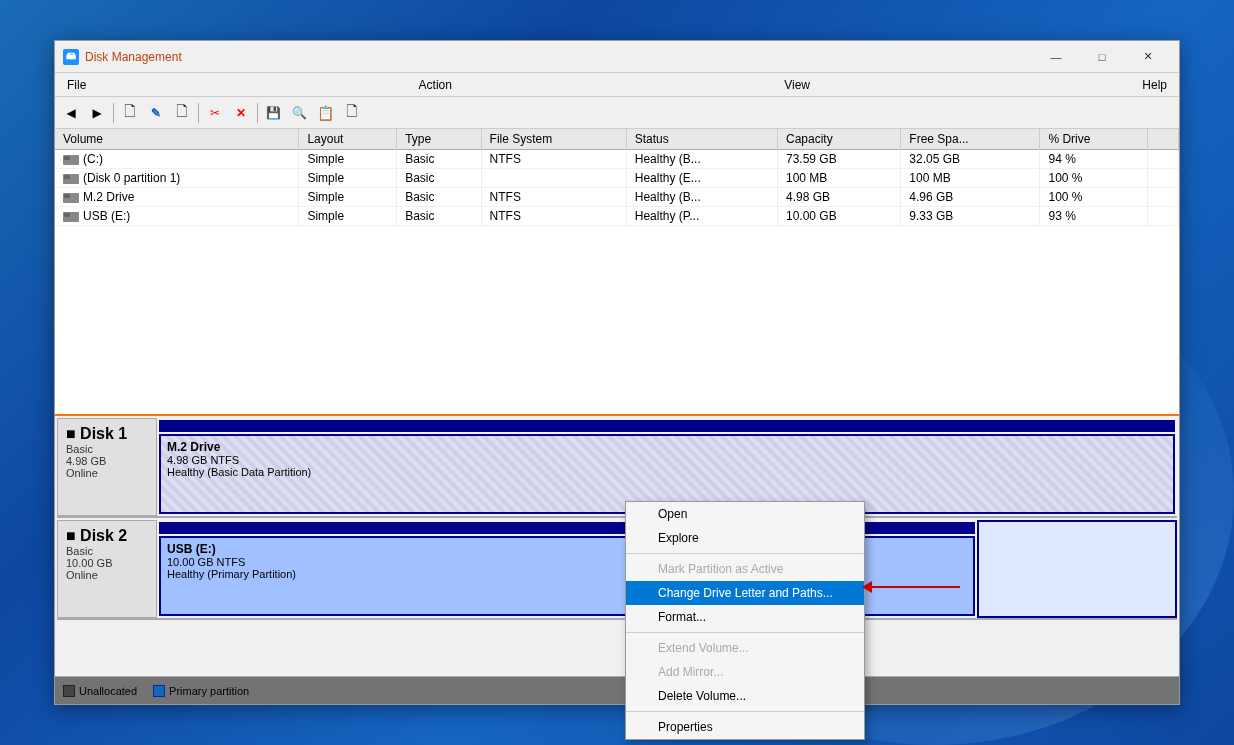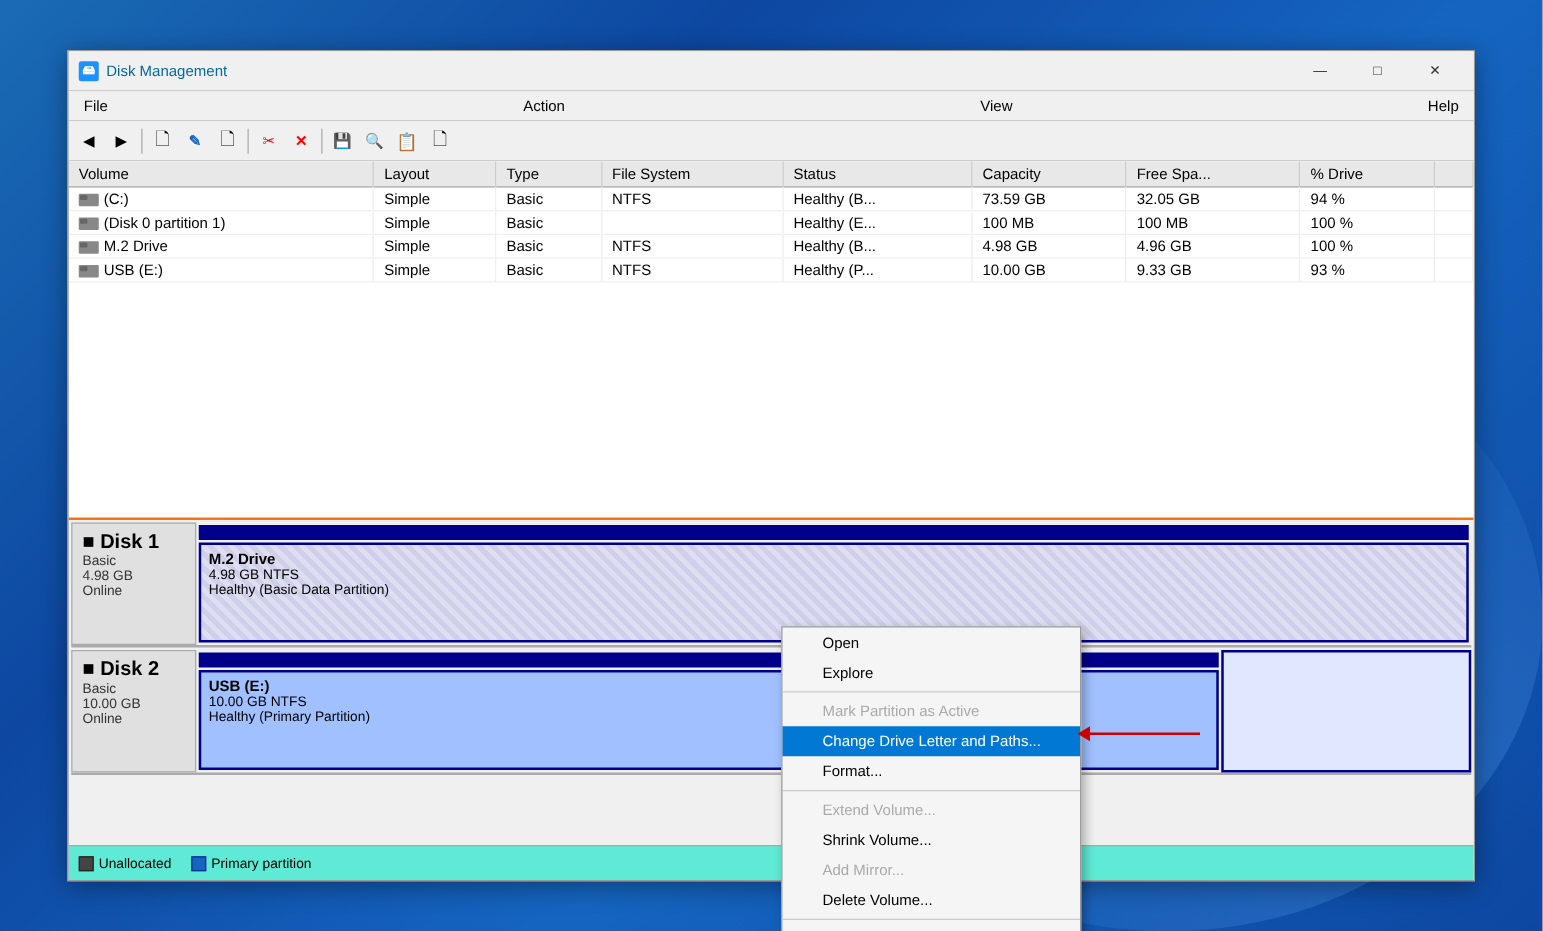--- a/index.html
+++ b/index.html
@@ -49,21 +49,21 @@
       width: 16px; height: 16px;
       margin-right: 6px;
       background: #1e90ff;
       border-radius: 2px;
       display: flex; align-items: center; justify-content: center;
       color: white; font-size: 10px; font-weight: bold;
     }
     .title-bar-text {
       flex: 1;
       font-size: 12px;
-      color: #0369a1;
+      color: #c2410c;
     }
     .window-controls {
       display: flex;
       gap: 0;
     }
     .win-btn {
       width: 46px; height: 32px;
       display: flex; align-items: center; justify-content: center;
       cursor: pointer;
       font-size: 11px;
@@ -250,21 +250,21 @@
       border: 2px solid #00008b;
       background: #e0e8ff;
       display: flex;
       flex-direction: column;
       padding: 4px;
     }
 
     
     .legend-bar {
       height: 28px;
-      background: #5eead4;
+      background: #737373;
       display: flex;
       align-items: center;
       padding: 0 8px;
       gap: 16px;
       border-top: 1px solid #aaa;
       flex-shrink: 0;
     }
     .legend-item {
       display: flex;
       align-items: center;
@@ -482,21 +482,20 @@
 
   <div class="context-menu">
     <div class="ctx-item">Open</div>
     <div class="ctx-item">Explore</div>
     <div class="ctx-separator"></div>
     <div class="ctx-item disabled">Mark Partition as Active</div>
     <div class="ctx-item highlighted">Change Drive Letter and Paths...</div>
     <div class="ctx-item">Format...</div>
     <div class="ctx-separator"></div>
     <div class="ctx-item disabled">Extend Volume...</div>
-    <div class="ctx-item">Shrink Volume...</div>
     <div class="ctx-item disabled">Add Mirror...</div>
     <div class="ctx-item">Delete Volume...</div>
     <div class="ctx-separator"></div>
     <div class="ctx-item">Properties</div>
   </div>
 
   <div class="arrow-annotation">
     <div class="arrow-line"></div>
   </div>
 

